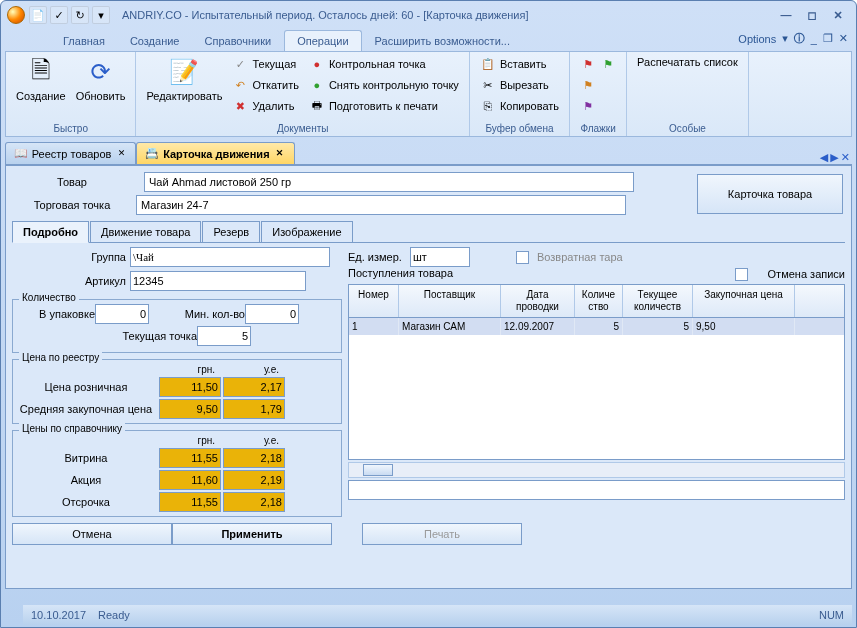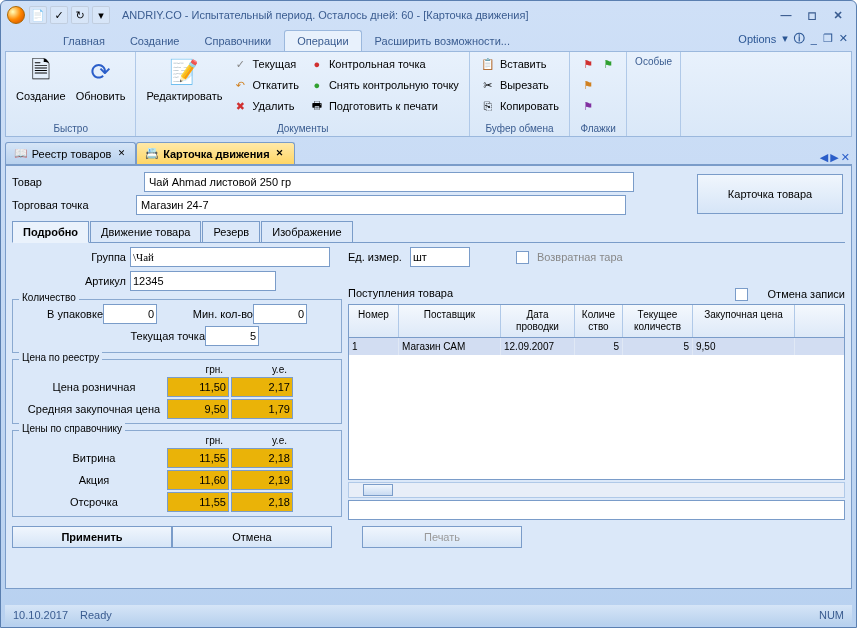--- a/index.html
+++ b/index.html
@@ -26,33 +26,33 @@
 .small-btn{display:flex;align-items:center;gap:4px;padding:2px 4px;cursor:pointer;border-radius:2px;white-space:nowrap}
 .small-btn .icon{width:16px;height:16px;display:flex;align-items:center;justify-content:center}
 .doc-tabs{display:flex;margin:4px 4px 0;height:24px;align-items:flex-end;gap:0;border-bottom:1px solid #7a9cc9}
 .doc-tab{display:flex;align-items:center;gap:4px;padding:4px 8px;background:linear-gradient(to bottom,#d6e5f7,#b8d1ed);border:1px solid #7a9cc9;border-bottom:none;border-radius:3px 3px 0 0;cursor:pointer}
 .doc-tab.active{background:linear-gradient(to bottom,#ffe9a8,#ffd666);font-weight:bold}
 .doc-tab-close{width:12px;height:12px;font-size:9px;text-align:center}
 .doc-tabs-right{margin-left:auto;display:flex;gap:2px;padding-right:2px}
 .content{margin:0 4px;background:#dbe8f9;border:1px solid #7a9cc9;height:424px;padding:6px;position:relative}
 .top-fields{display:flex;flex-direction:column;gap:3px;margin-bottom:6px}
 .field-row{display:flex;align-items:center;gap:4px}
-.field-row label{width:120px;text-align:left;color:#000}
+.field-row label{width:120px;text-align:center;color:#000}
 .field-row input{flex:1;border:1px solid #7a9cc9;background:#fff;padding:2px 4px;height:20px}
 .card-btn{position:absolute;right:8px;top:8px;width:146px;height:40px;background:linear-gradient(to bottom,#f0f6fd,#d6e5f7);border:1px solid #7a9cc9;cursor:pointer}
 .inner-tabs{display:flex;gap:1px;border-bottom:1px solid #7a9cc9;margin-bottom:4px}
 .inner-tab{padding:4px 10px;background:#dbe8f9;border:1px solid #7a9cc9;border-bottom:none;cursor:pointer}
 .inner-tab.active{background:#eaf2fc;font-weight:bold;border-bottom:1px solid #eaf2fc;margin-bottom:-1px}
 .detail-area{display:flex;gap:6px}
 .left-col{width:330px;display:flex;flex-direction:column;gap:2px}
 .right-col{flex:1}
 .grp-row{display:flex;align-items:center;gap:4px;margin-bottom:2px}
 .grp-row label{width:114px;text-align:right}
 .grp-row input{border:1px solid #7a9cc9;background:#fff;padding:2px;height:20px}
-.fieldset{border:1px solid #8aa9d0;padding:4px 12px 4px;margin-top:4px;position:relative}
+.fieldset{border:1px solid #8aa9d0;padding:4px 4px 4px;margin-top:4px;position:relative}
 .fieldset-title{position:absolute;top:-8px;left:6px;background:#dbe8f9;padding:0 3px;font-size:10px}
 .qty-row{display:flex;align-items:center;margin-bottom:2px}
 .qty-row label{text-align:right}
 .num-input{border:1px solid #7a9cc9;background:#fff;text-align:right;padding:2px;height:20px}
 .price-grid{display:grid;grid-template-columns:140px 62px 62px;gap:2px;align-items:center}
 .price-grid .hdr{text-align:right;font-size:10px;padding-right:6px}
 .price-grid .lbl{text-align:center;padding-right:2px}
 .price-grid input{border:1px solid #7a9cc9;background:#eab308;text-align:right;padding:2px;height:20px;width:100%}
 .grid-section-label{font-size:11px;margin-bottom:2px}
 .data-grid{border:1px solid #7a9cc9;background:#fff;height:176px;display:flex;flex-direction:column}
@@ -61,23 +61,23 @@
 .grid-body{flex:1;overflow:auto}
 .grid-row{display:flex;background:#d2ddf2}
 .grid-row div{padding:3px;border-right:1px solid #e0e8f5;font-size:10px}
 .col1{width:50px}.col2{width:102px}.col3{width:74px}.col4{width:48px}.col5{width:70px}.col6{width:102px}
 .scroll-track{height:16px;background:#e8eef8;border:1px solid #b0c9e8;position:relative;margin-top:2px}
 .scroll-thumb{position:absolute;left:14px;top:1px;width:30px;height:12px;background:linear-gradient(to bottom,#f0f6fd,#c9dbf2);border:1px solid #7a9cc9}
 .footer-input{width:100%;border:1px solid #7a9cc9;height:20px;margin-top:2px;background:#fff}
 .bottom-btns{display:flex;gap:0;margin-top:6px}
 .bottom-btn{flex:1;max-width:160px;height:22px;background:linear-gradient(to bottom,#f0f6fd,#d6e5f7);border:1px solid #7a9cc9;cursor:pointer}
 .bottom-btn.disabled{color:#999}
-.statusbar{position:absolute;bottom:2px;left:4px;right:4px;height:20px;background:linear-gradient(to bottom,#d6e5f7,#b8d1ed);display:flex;align-items:center;padding:0 8px;gap:12px;color:#3a5c90;font-size:10px}
+.statusbar{position:absolute;bottom:2px;left:22px;right:4px;height:20px;background:linear-gradient(to bottom,#d6e5f7,#b8d1ed);display:flex;align-items:center;padding:0 8px;gap:12px;color:#3a5c90;font-size:10px}
 .statusbar .right{margin-left:auto;display:flex;gap:18px}
-.meas-area{display:flex;align-items:center;gap:8px;margin-bottom:20px}
+.meas-area{display:flex;align-items:center;gap:8px;margin-bottom:0}
 .chk{width:13px;height:13px;border:1px solid #7a9cc9;background:#fff;display:inline-block}
 </style>
 </head>
 <body>
 
 <div class="window">
   <div class="titlebar">
     <div class="orb"></div>
     <div class="qat">
       <div class="qat-btn">📄</div>
@@ -190,20 +190,25 @@
               <span class="icon" style="color:#d08020">⚑</span>
             </div>
           <div class="small-btn">
               <span class="icon" style="color:#8030a0">⚑</span>
             </div>
         </div>
       </div>
       <div class="ribbon-group-label">Флажки</div>
     </div>
     <div class="ribbon-group">
+      <div class="ribbon-group-content">
+        <div class="small-btn">
+            <span>Распечатать список</span>
+          </div>
+      </div>
       <div class="ribbon-group-label">Особые</div>
     </div>
   </div>
 
   <div class="doc-tabs">
     <div class="doc-tab">
         <span style="color:#2b5ec9">📖</span>
         <span>Реестр товаров</span>
         <span class="doc-tab-close">✕</span>
       </div>
@@ -239,21 +244,21 @@
     </div>
 
     <div class="detail-area">
       <div class="left-col">
         <div class="grp-row">
             <label>Группа</label>
             <input style="width: 200px; font-family: Liberation Serif, serif;" value="\Чай">
           </div>
         <div class="grp-row">
             <label>Артикул</label>
-            <input style="width: 146px;" value="12345">
+            <input style="width: 176px;" value="12345">
           </div>
 
         <div class="fieldset">
           <div class="fieldset-title">Количество</div>
           <div class="qty-row">
               <label style="width:78px">В упаковке</label>
               <input class="num-input" style="width: 54px;" value="0">
               <label style="width:96px">Мин. кол-во</label>
               <input class="num-input" style="width: 54px;" value="0">
             </div>
@@ -332,22 +337,22 @@
           </div>
         </div>
         <div class="scroll-track">
             <div class="scroll-thumb"></div>
           </div>
         <input class="footer-input" style="">
       </div>
     </div>
 
     <div class="bottom-btns">
+      <button class="bottom-btn">Отмена</button>
       <button class="bottom-btn" style="font-weight:bold">Применить</button>
-      <button class="bottom-btn">Отмена</button>
       <span style="width:30px"></span>
       <button class="bottom-btn disabled">Печать</button>
     </div>
   </div>
 
   <div class="statusbar">
     <span>10.10.2017</span>
     <span>Ready</span>
     <div class="right">
         <span>NUM</span>

